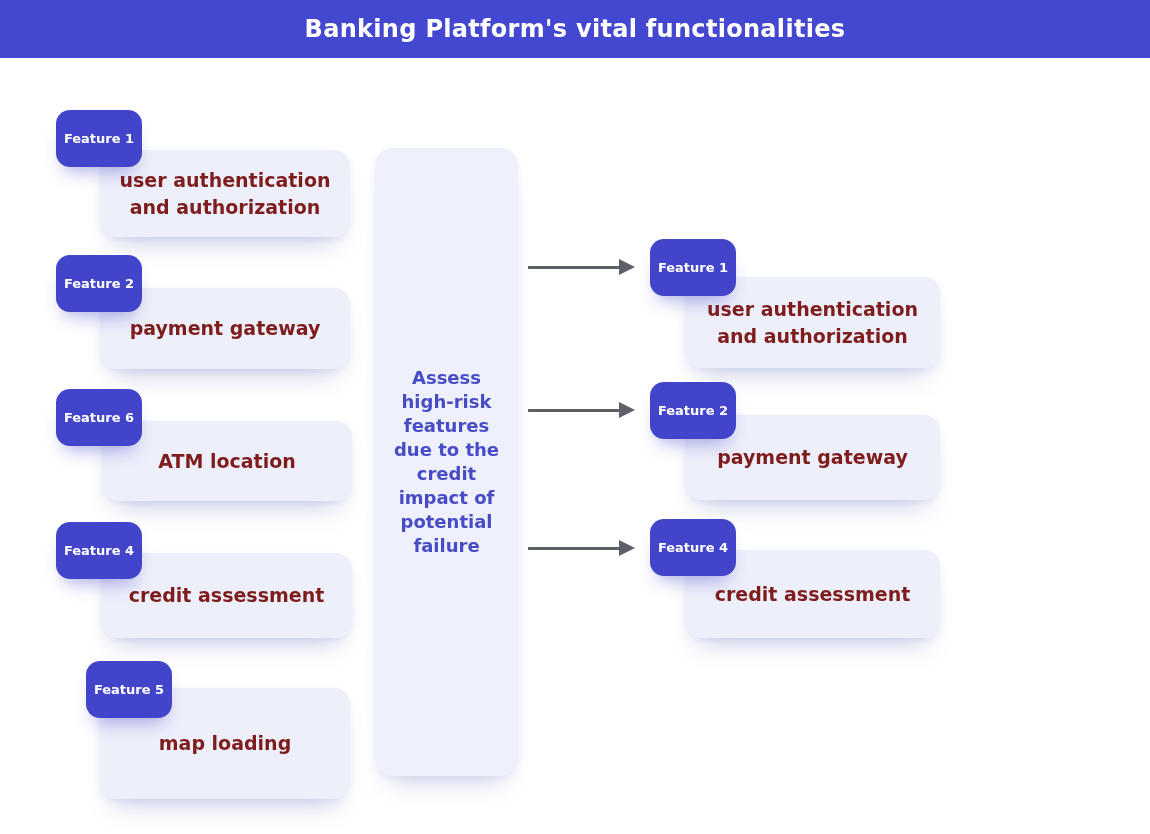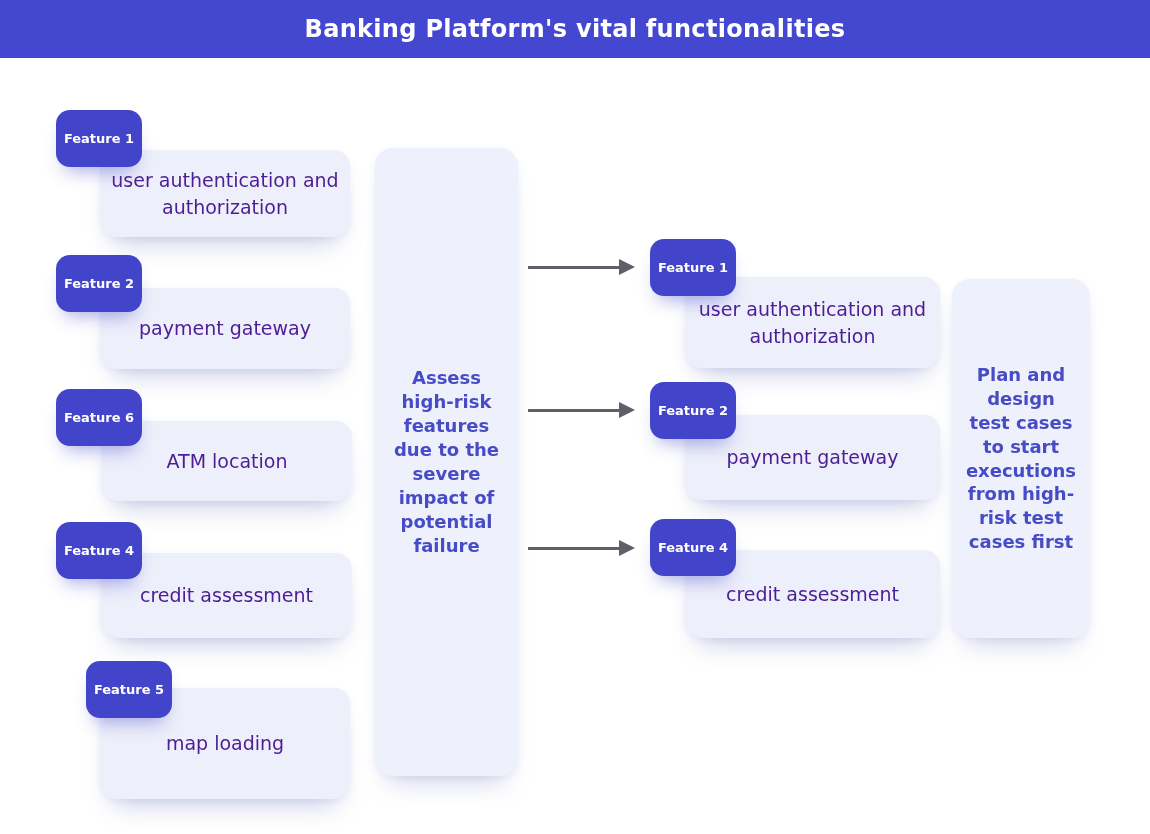--- a/index.html
+++ b/index.html
@@ -43,23 +43,23 @@
     display: flex;
     align-items: center;
     justify-content: center;
     z-index: 3;
     box-shadow: 0 12px 18px -8px rgba(66, 70, 200, 0.45);
   }
   .card {
     position: absolute;
     background: #edeffa;
     border-radius: 16px;
-    color: #4c1d95;
+    color: #7f1d1d;
     font-size: 19px;
-    font-weight: normal;
+    font-weight: bold;
     display: flex;
     align-items: center;
     justify-content: center;
     text-align: center;
     line-height: 1.4;
     z-index: 2;
     box-shadow: 0 18px 26px -14px rgba(120, 130, 195, 0.45), 0 2px 6px rgba(140, 150, 215, 0.12);
     padding: 0 10px;
     box-sizing: border-box;
   }
@@ -120,21 +120,21 @@
     <div class="card" style="left:102px; top:363px; width:250px; height:80px;">ATM location</div>
 
     <div class="badge" style="left:56px; top:464px;">Feature 4</div>
     <div class="card" style="left:101px; top:495px; width:251px; height:85px;">credit assessment</div>
 
     <div class="badge" style="left:66px; top:603px;margin-left:20px;">Feature 5</div>
     <div class="card" style="left:100px; top:630px; width:250px; height:111px;">map loading</div>
   </section>
 
   <div class="tallcard" style="left:375px; top:90px; width:143px; height:628px;">
-    <p style="margin:0;">Assess high-risk features due to the severe impact of potential failure</p>
+    <p style="margin:0;">Assess high-risk features due to the credit impact of potential failure</p>
   </div>
 
   <div class="arrow" style="left:528px; top:201px;">
     <span class="shaft"></span>
     <span class="head"></span>
   </div>
   <div class="arrow" style="left:528px; top:344px;">
     <span class="shaft"></span>
     <span class="head"></span>
   </div>
@@ -147,17 +147,14 @@
     <div class="badge" style="left:650px; top:181px;">Feature 1</div>
     <div class="card" style="left:685px; top:219px; width:255px; height:91px;">user authentication and authorization</div>
 
     <div class="badge" style="left:650px; top:324px;">Feature 2</div>
     <div class="card" style="left:685px; top:357px; width:255px; height:85px;">payment gateway</div>
 
     <div class="badge" style="left:650px; top:461px;">Feature 4</div>
     <div class="card" style="left:685px; top:492px; width:255px; height:88px;">credit assessment</div>
   </section>
 
-  <div class="tallcard" style="left:952px; top:221px; width:138px; height:359px;">
-    <p style="margin:0;">Plan and design test cases to start executions from high-risk test cases first</p>
-  </div>
 
 </main>
 
 </body></html>

